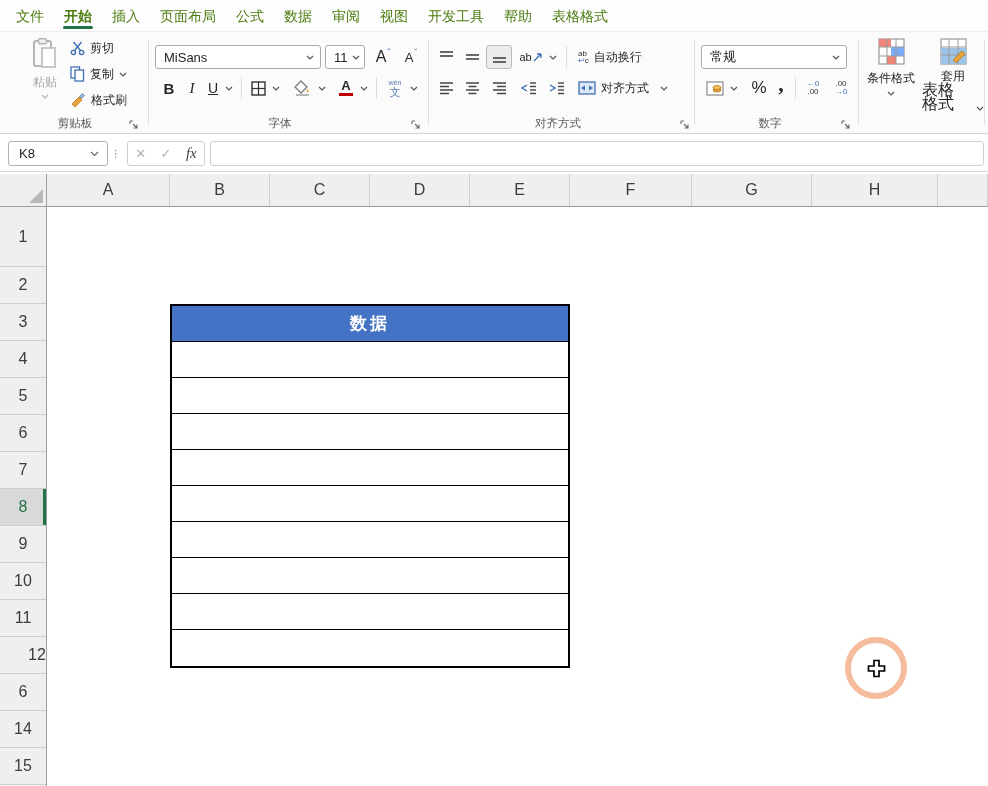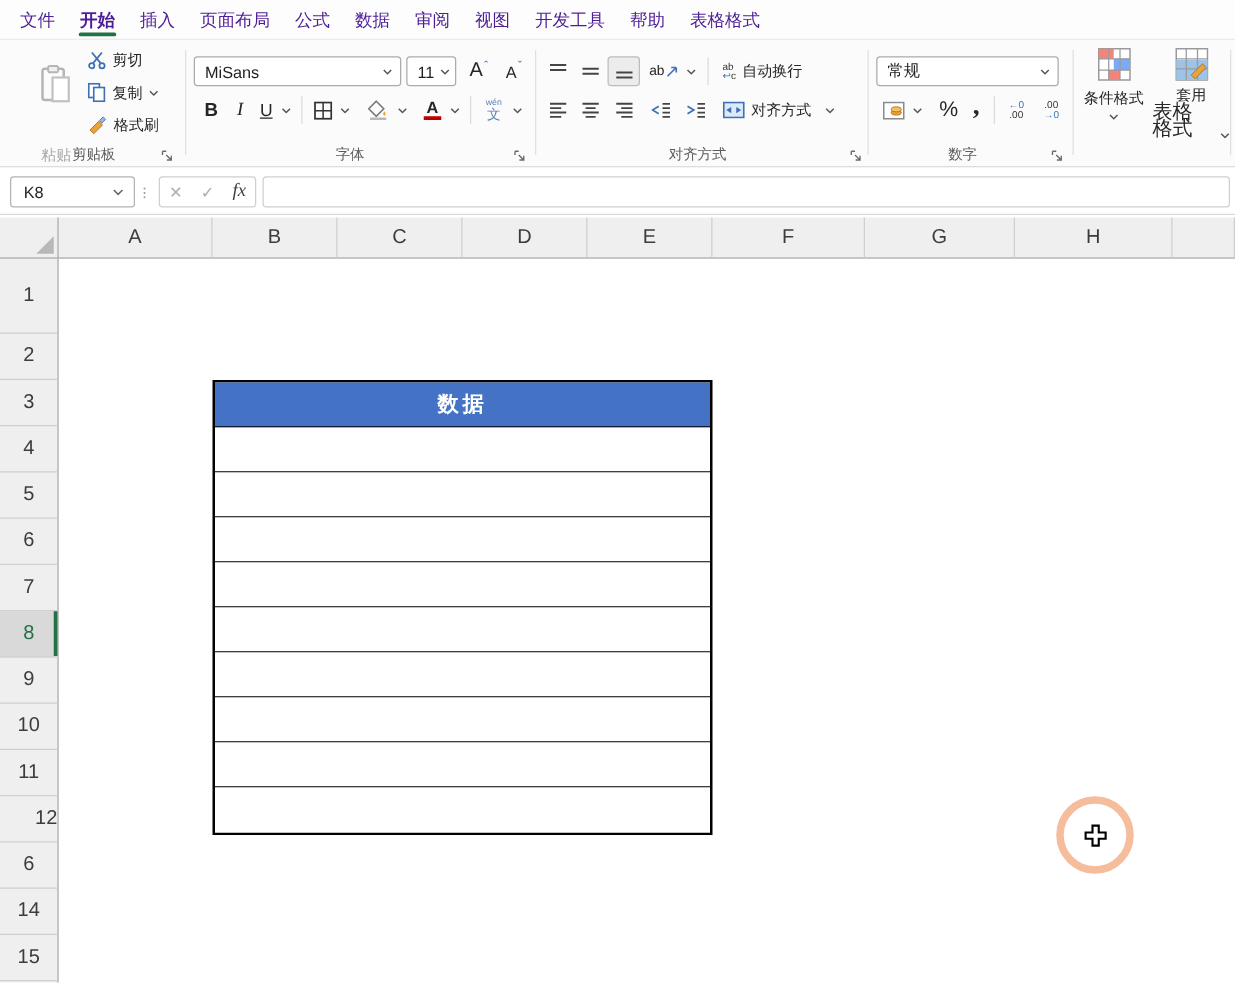--- a/index.html
+++ b/index.html
@@ -3,21 +3,21 @@
 <meta charset="utf-8">
 <style>
   * { box-sizing: border-box; margin: 0; padding: 0; }
   html,body { width:988px; height:786px; }
   body { font-family:"Liberation Sans", sans-serif; background:#fff; overflow:hidden; }
   #app { position:relative; width:988px; height:786px; background:#fff; }
 
   
   .menubar { position:absolute; left:0; top:0; width:988px; height:32px; background:#fdfdfd;
              display:flex; align-items:center; padding-left:6px; border-bottom:1px solid #ececec; }
-  .mtab { position:relative; padding:0 10px; font-size:14px; color:#4c1d95; height:32px;
+  .mtab { position:relative; padding:0 10px; font-size:14px; color:#4d7c0f; height:32px;
           line-height:32px; cursor:default; white-space:nowrap; }
   .mtab.active { font-weight:bold; }
   .mtab.active::after { content:""; position:absolute; left:9px; right:9px; bottom:3px; height:3px;
           background:var(--green); border-radius:2px; }
 
   
   .ribbon { position:absolute; left:0; top:32px; width:988px; height:102px; background:#fbfbfc;
             border-bottom:1px solid #d5d5d5; font-size:12px; color:#262626; }
   .vdiv { position:absolute; top:8px; height:84px; width:1px; background:#e0e0e0; }
   .sdiv { position:absolute; width:1px; height:22px; background:#dcdcdc; }
@@ -96,21 +96,21 @@
       <div class="mtab">数据</div>
       <div class="mtab">审阅</div>
       <div class="mtab">视图</div>
       <div class="mtab">开发工具</div>
       <div class="mtab">帮助</div>
       <div class="mtab">表格格式</div>
     </div>
 
   <div class="ribbon">
 
-    <div class="bigbtn gray" style="left:22px; top:20px; width:46px;gap:28px;">
+    <div class="bigbtn gray" style="left:22px; top:6px; width:46px;">
       <svg width="26" height="32" viewBox="0 0 26 32">
         <rect x="2" y="3" width="17" height="25" rx="2" fill="none" stroke="#b5b5b5" stroke-width="2"></rect>
         <rect x="6.5" y="0.8" width="8" height="5" rx="1.5" fill="#efefef" stroke="#b5b5b5" stroke-width="1.5"></rect>
         <rect x="10" y="10" width="13" height="19" fill="#fff" stroke="#c2c2c2" stroke-width="1.8"></rect>
       </svg>
       <span style="margin-top:4px; font-size:12px;">粘贴</span>
       <span class="chv" style="margin-top:3px;">
         <svg width="8" height="5">
             <path d="M1 1 L4 4 L7 1" stroke="#b5b5b5" stroke-width="1.2" fill="none"></path>
           </svg>

